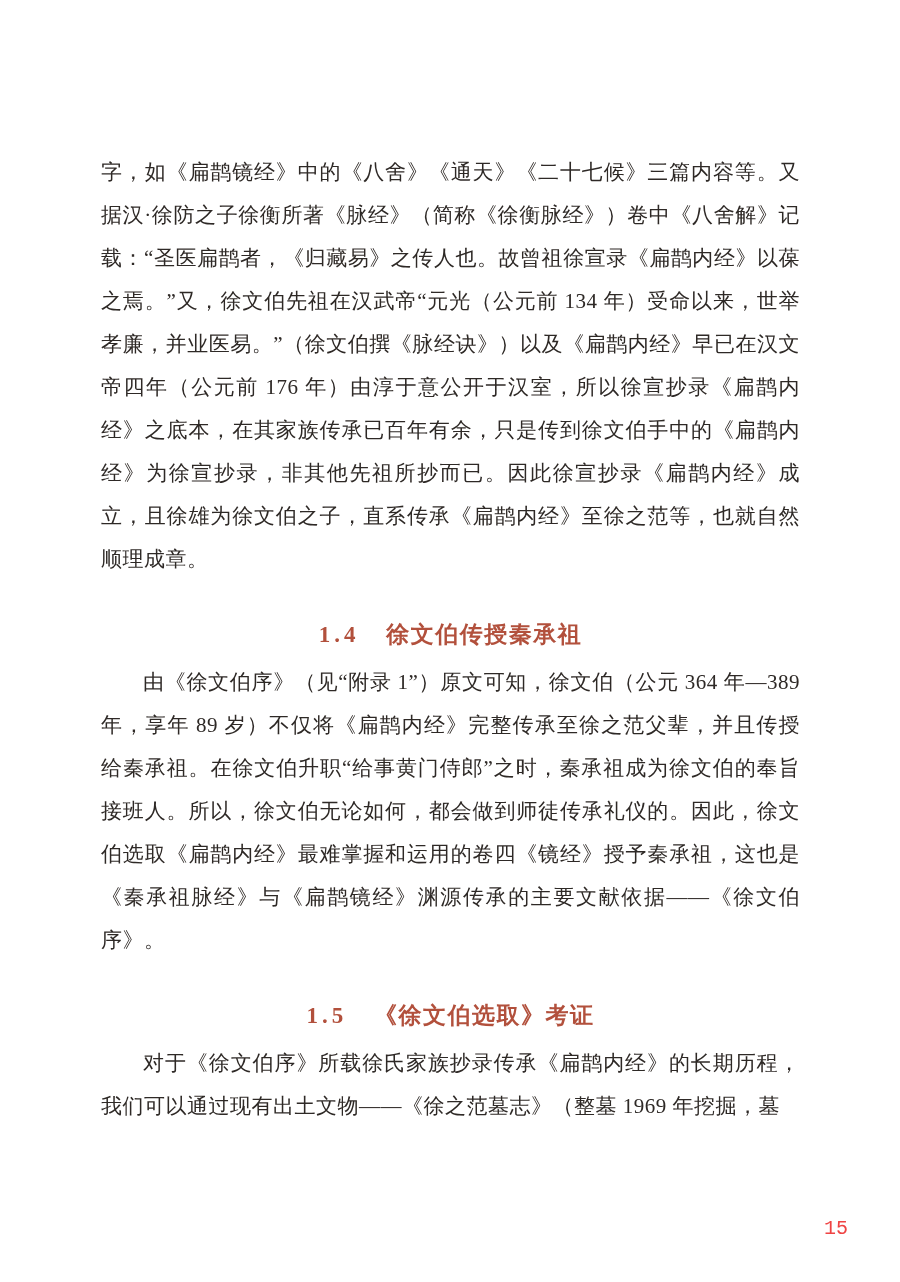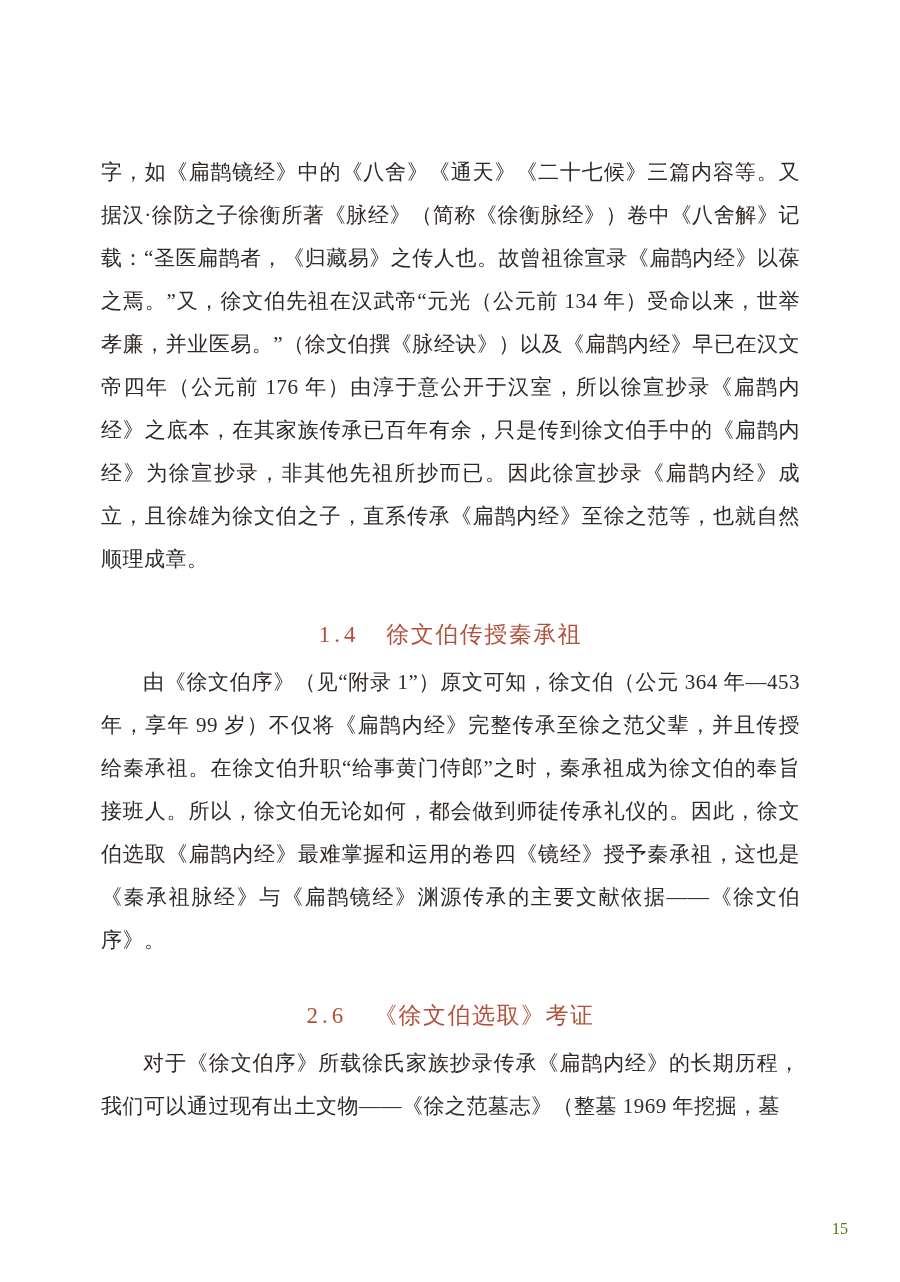--- a/index.html
+++ b/index.html
@@ -37,55 +37,55 @@
   }
   .para.indented {
     text-indent: 2em;
   }
   .section-heading {
     margin: 32px 0 5px 0;
     padding: 0;
     font-size: 23px;
     line-height: 43px;
     text-align: center;
-    font-weight: normal;
+    font-weight: bold;
     color: #b2503c;
     letter-spacing: 1.5px;
   }
   .sec-num {
     margin-right: 0.85em;
     letter-spacing: 4px;
   }
   .page-number {
     position: absolute;
     top: 1219px;
     right: 52px;
-    font-size: 16px;
+    font-size: 20px;
     line-height: 20px;
-    color: #4d7c0f;
-    font-family: Liberation Serif, serif;
+    color: #ef4444;
+    font-family: Liberation Mono, monospace;
   }
 </style>
 </head>
 <body>
 
 <div class="page">
   <main class="text-block">
 
     <p class="para continuation">字，如《扁鹊镜经》中的《八舍》《通天》《二十七候》三篇内容等。又据汉·徐防之子徐衡所著《脉经》（简称《徐衡脉经》）卷中《八舍解》记载：“圣医扁鹊者，《归藏易》之传人也。故曾祖徐宣录《扁鹊内经》以葆之焉。”又，徐文伯先祖在汉武帝“元光（公元前 134 年）受命以来，世举孝廉，并业医易。”（徐文伯撰《脉经诀》）以及《扁鹊内经》早已在汉文帝四年（公元前 176 年）由淳于意公开于汉室，所以徐宣抄录《扁鹊内经》之底本，在其家族传承已百年有余，只是传到徐文伯手中的《扁鹊内经》为徐宣抄录，非其他先祖所抄而已。因此徐宣抄录《扁鹊内经》成立，且徐雄为徐文伯之子，直系传承《扁鹊内经》至徐之范等，也就自然顺理成章。</p>
 
     <h2 class="section-heading">
       <span class="sec-num">1.4</span>
       <span class="sec-title">徐文伯传授秦承祖</span>
     </h2>
 
-    <p class="para indented">由《徐文伯序》（见“附录 1”）原文可知，徐文伯（公元 364 年—453 年，享年 99 岁）不仅将《扁鹊内经》完整传承至徐之范父辈，并且传授给秦承祖。在徐文伯升职“给事黄门侍郎”之时，秦承祖成为徐文伯的奉旨接班人。所以，徐文伯无论如何，都会做到师徒传承礼仪的。因此，徐文伯选取《扁鹊内经》最难掌握和运用的卷四《镜经》授予秦承祖，这也是《秦承祖脉经》与《扁鹊镜经》渊源传承的主要文献依据——《徐文伯序》。</p>
+    <p class="para indented">由《徐文伯序》（见“附录 1”）原文可知，徐文伯（公元 364 年—389 年，享年 89 岁）不仅将《扁鹊内经》完整传承至徐之范父辈，并且传授给秦承祖。在徐文伯升职“给事黄门侍郎”之时，秦承祖成为徐文伯的奉旨接班人。所以，徐文伯无论如何，都会做到师徒传承礼仪的。因此，徐文伯选取《扁鹊内经》最难掌握和运用的卷四《镜经》授予秦承祖，这也是《秦承祖脉经》与《扁鹊镜经》渊源传承的主要文献依据——《徐文伯序》。</p>
 
     <h2 class="section-heading">
-      <span class="sec-num">2.6</span>
+      <span class="sec-num">1.5</span>
       <span class="sec-title">《徐文伯选取》考证</span>
     </h2>
 
     <p class="para indented">对于《徐文伯序》所载徐氏家族抄录传承《扁鹊内经》的长期历程，我们可以通过现有出土文物——《徐之范墓志》（整墓 1969 年挖掘，墓</p>
 
   </main>
 
   <div class="page-number">15</div>
 </div>
 

